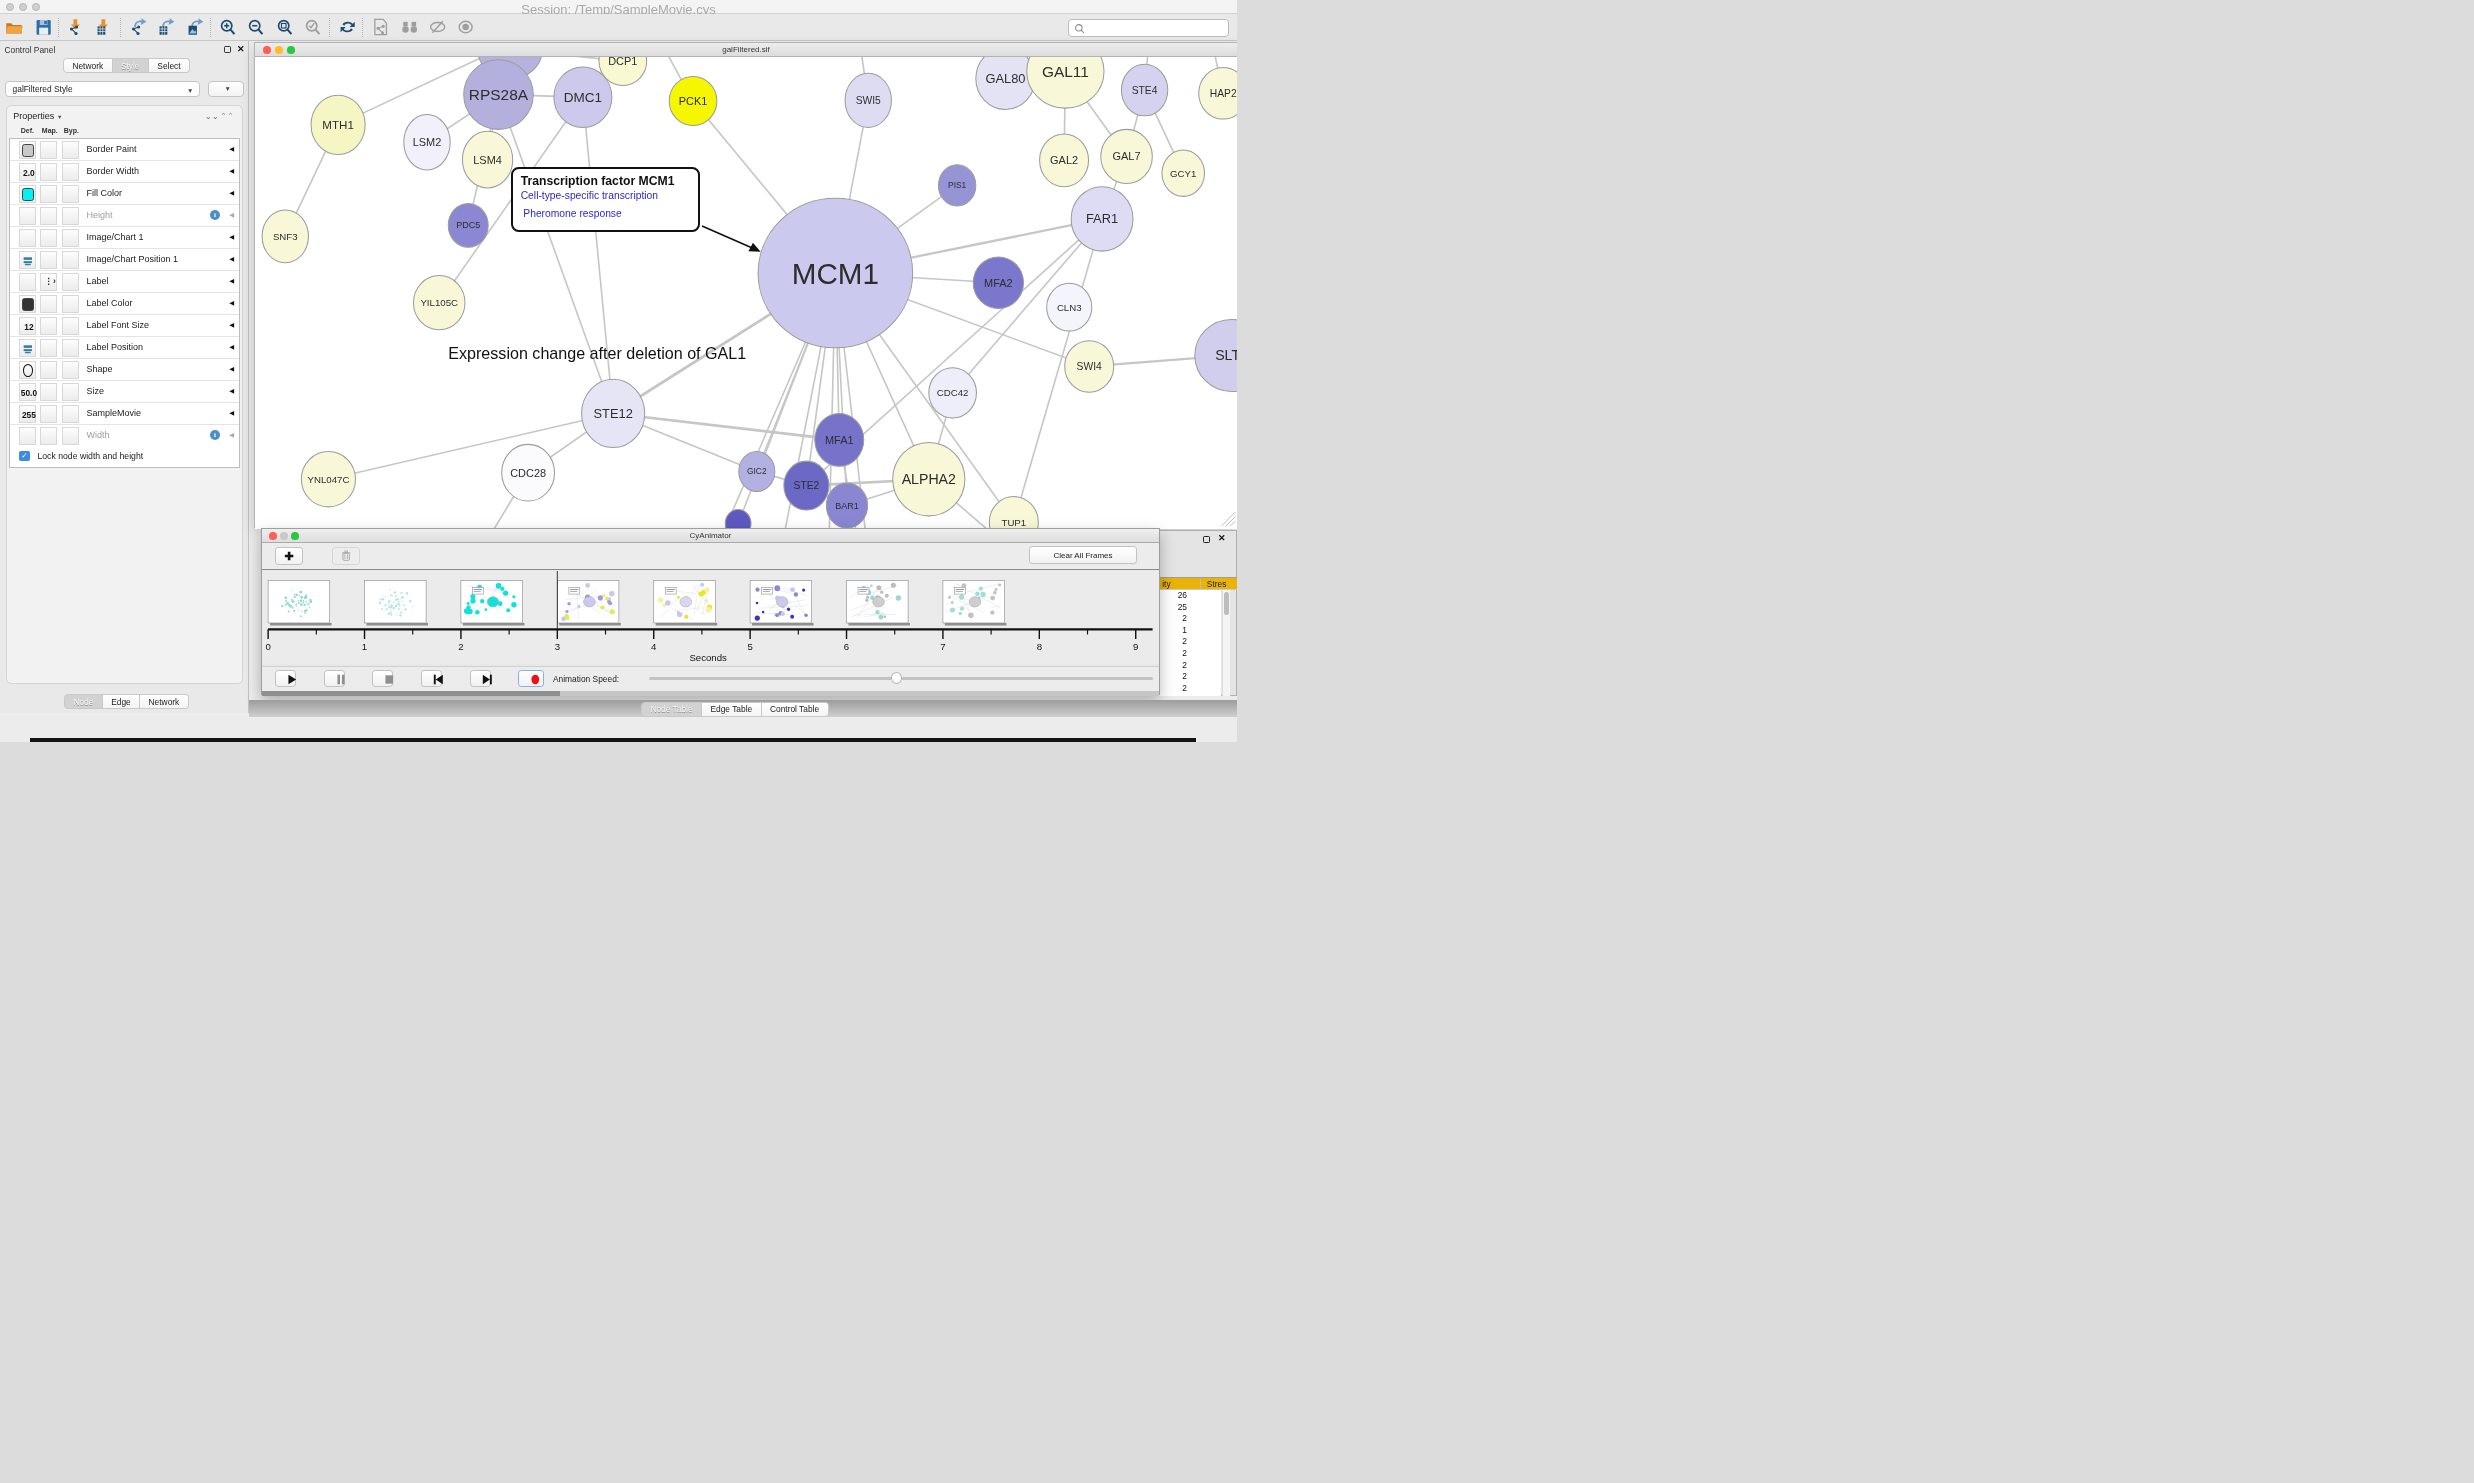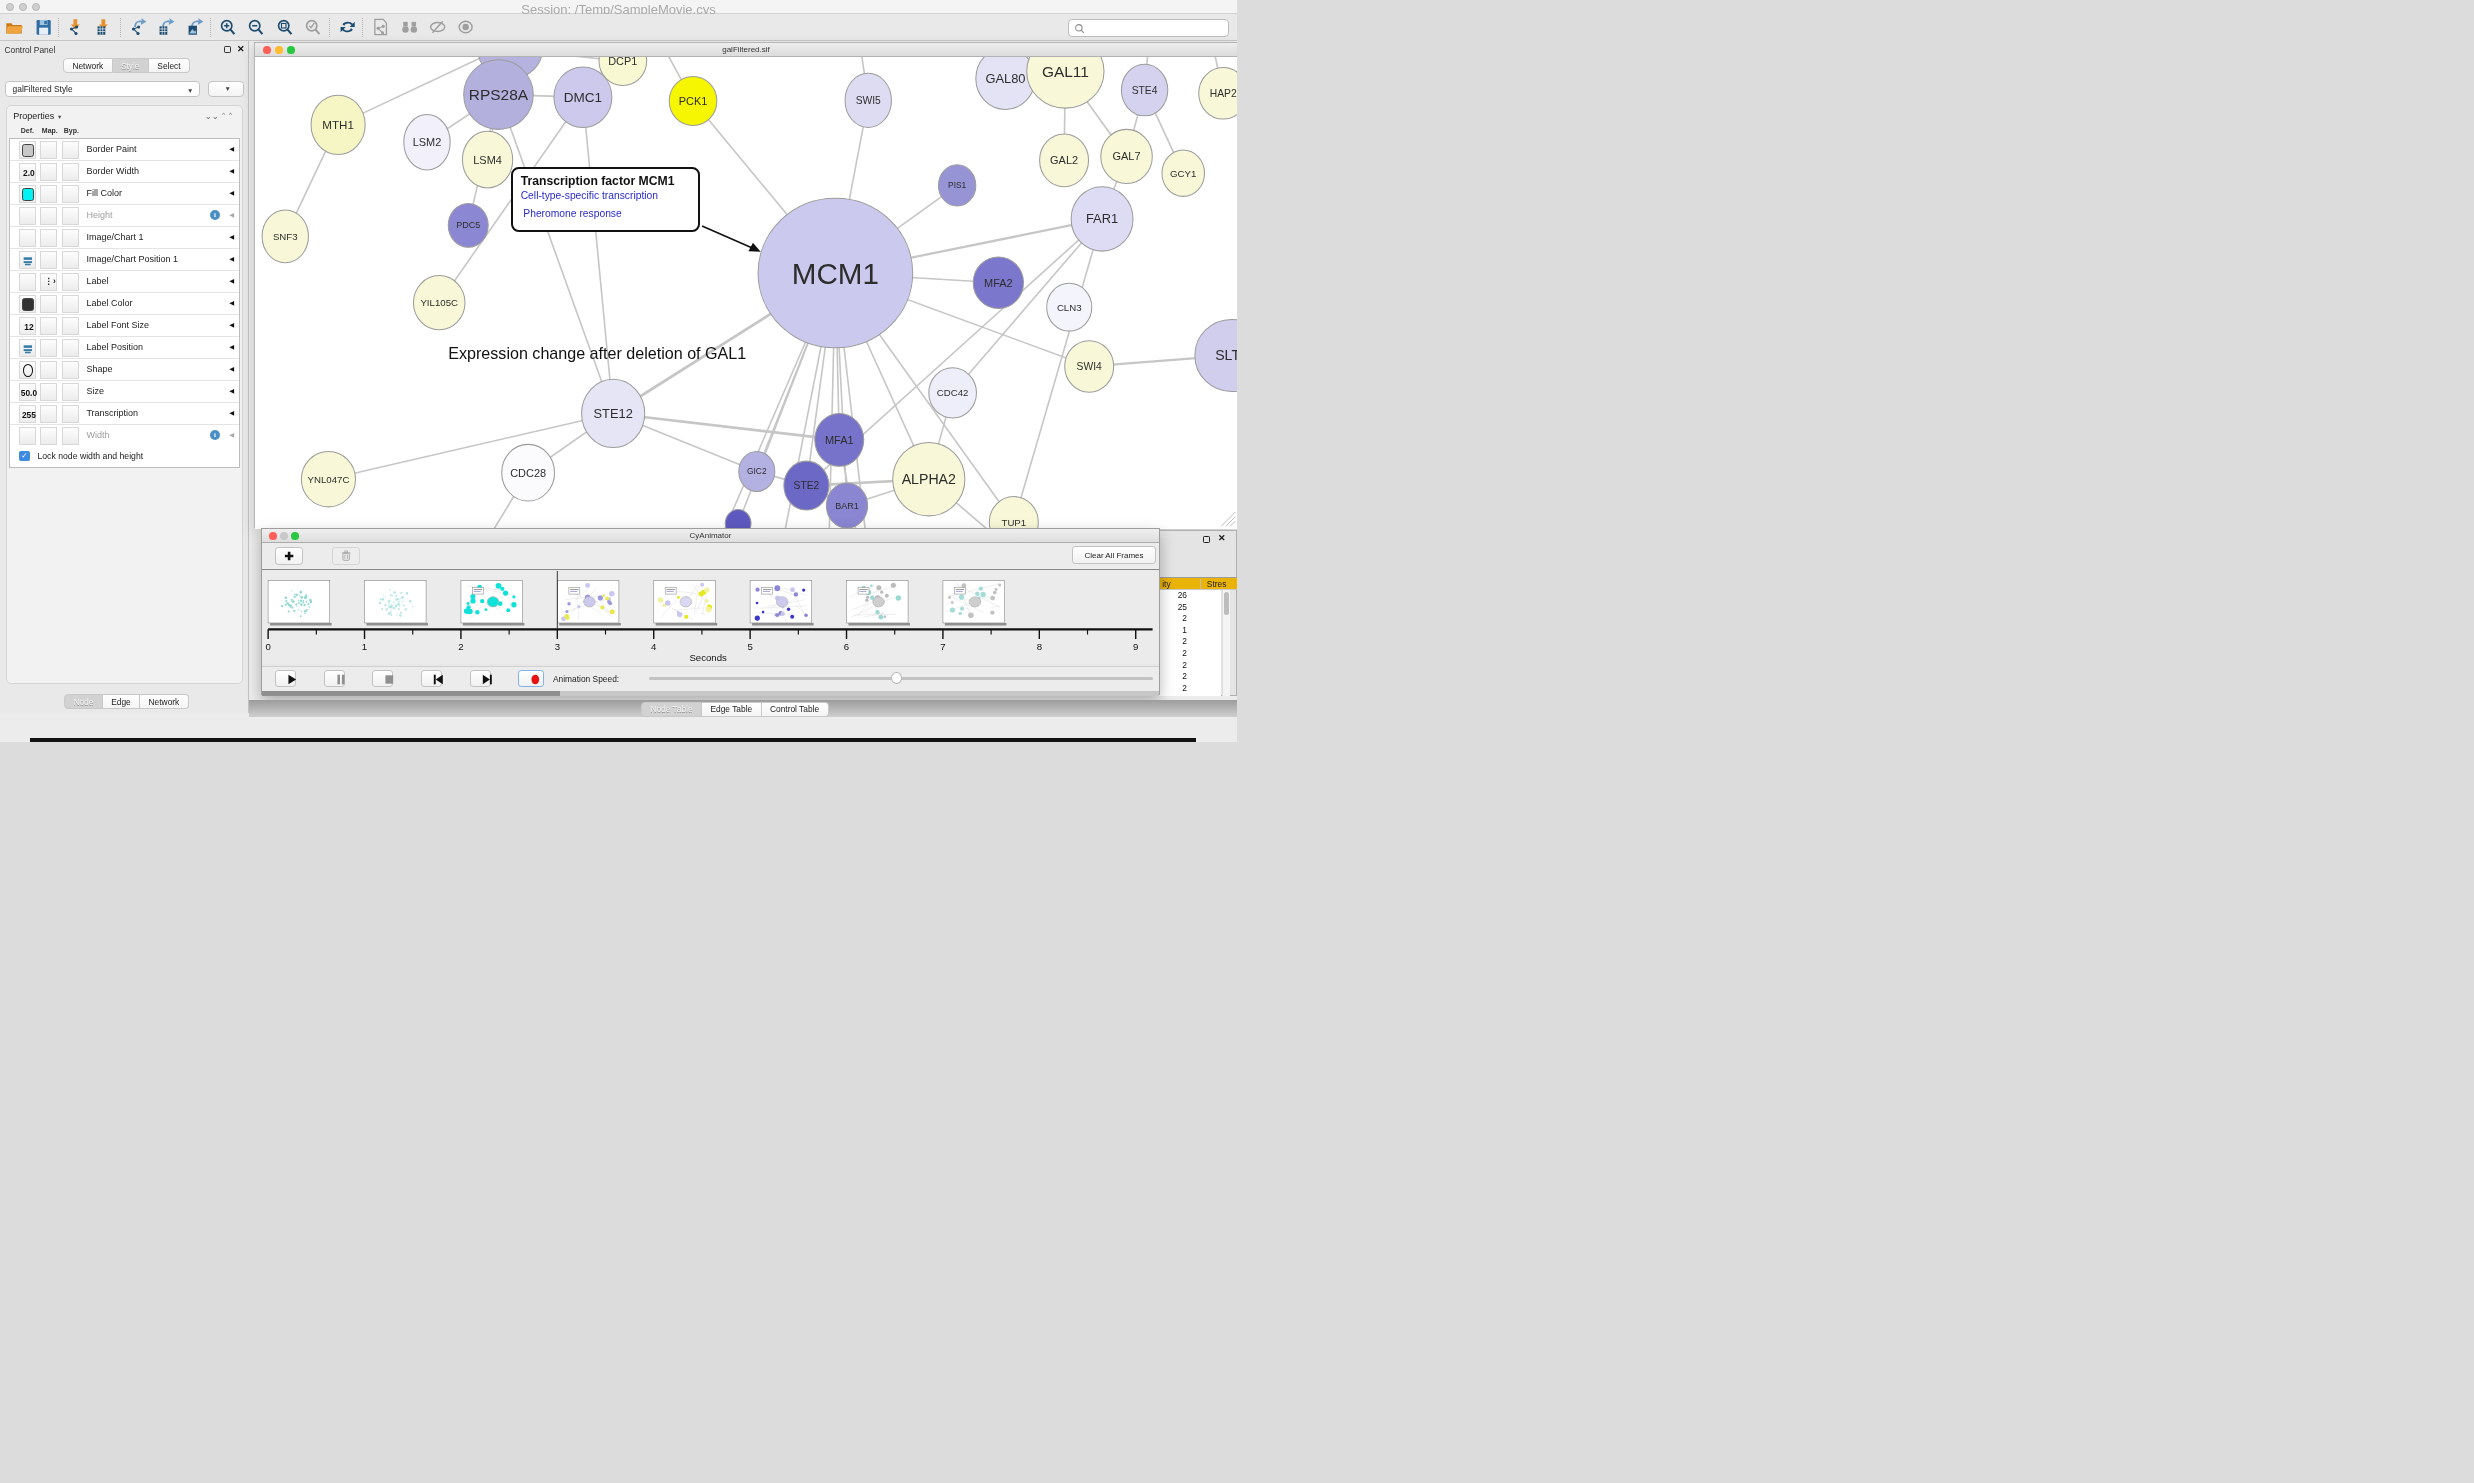--- a/index.html
+++ b/index.html
@@ -85,21 +85,21 @@
   
   .cyanimator{position:absolute;left:261px;top:528px;width:899px;height:167px;background:#e8e8e8;
               border:0.6px solid #9e9e9e;box-shadow:0 6.4px 14px rgba(0,0,0,.28);}
   .cy-titlebar{position:absolute;left:0;top:0;width:100%;height:13.5px;
                background:linear-gradient(#efefef,#dedede);border-bottom:0.6px solid #ababab;}
   .cy-title{position:absolute;left:0;right:0;top:1.9px;text-align:center;font-size:8px;color:#333;}
   .cy-toolbar{position:absolute;left:0;top:13.5px;width:100%;height:27px;background:#ececec;border-bottom:1.3px solid #8b8b8b;}
   .btn{background:linear-gradient(#ffffff,#f1f1f1);border:0.6px solid #c2c2c2;border-radius:3.2px;}
   .cy-add{position:absolute;left:13px;top:4.5px;width:28px;height:18px;font-size:11px;font-weight:bold;color:#111;}
   .cy-del{position:absolute;left:70px;top:4.5px;width:28px;height:18px;background:#ededed;border:0.6px solid #d5d5d5;border-radius:3.2px;}
-  .cy-clear{position:absolute;right:3px;top:3.9px;width:84px;height:18px;font-size:8px;color:#222;}
+  .cy-clear{position:absolute;right:22px;top:3.9px;width:108px;height:18px;font-size:8px;color:#222;}
   .cy-timeline{position:absolute;left:0;top:42px;width:100%;height:93px;background:#ebebeb;}
   .cy-controls{position:absolute;left:0;top:137px;width:100%;height:24.5px;background:#ececec;border-top:0.6px solid #d0d0d0;}
   .pb{position:absolute;top:2.6px;width:21px;height:17.4px;}
   .rec{border:1.3px solid #7fb3e8 !important;width:26px !important;}
   .speedlabel{position:absolute;left:291px;top:7px;font-size:8.4px;color:#222;}
   .slider-track{position:absolute;left:387px;top:9.7px;width:504px;height:3.2px;background:#c2c2c2;border-radius:1.9px;}
   .slider-knob{position:absolute;top:-4.5px;width:11px;height:12.2px;background:#fff;border:0.6px solid #b5b5b5;border-radius:50%;}
   .cy-scroll{position:absolute;left:0;top:162px;width:100%;height:4.5px;background:#c6c6c6;}
   .cy-scroll-thumb{position:absolute;left:0;top:0;width:298px;height:4.5px;background:#8f8f8f;}
   
@@ -375,21 +375,21 @@
             <span class="pcell" style="left:52px"></span>
             <span class="plabel">Size</span>
             <span class="parrow">◀</span>
           </div>
           <div class="prow">
             <span class="pcell" style="left:9px">
               <span class="deftext">255</span>
             </span>
             <span class="pcell" style="left:30px"></span>
             <span class="pcell" style="left:52px"></span>
-            <span class="plabel">Transcription</span>
+            <span class="plabel">SampleMovie</span>
             <span class="parrow">◀</span>
           </div>
           <div class="prow">
             <span class="pcell" style="left:9px"></span>
             <span class="pcell" style="left:30px"></span>
             <span class="pcell" style="left:52px"></span>
             <span class="plabel dis">Width</span>
             <span class="pinfo">i</span>
             <span class="parrow dis">◀</span>
           </div>

